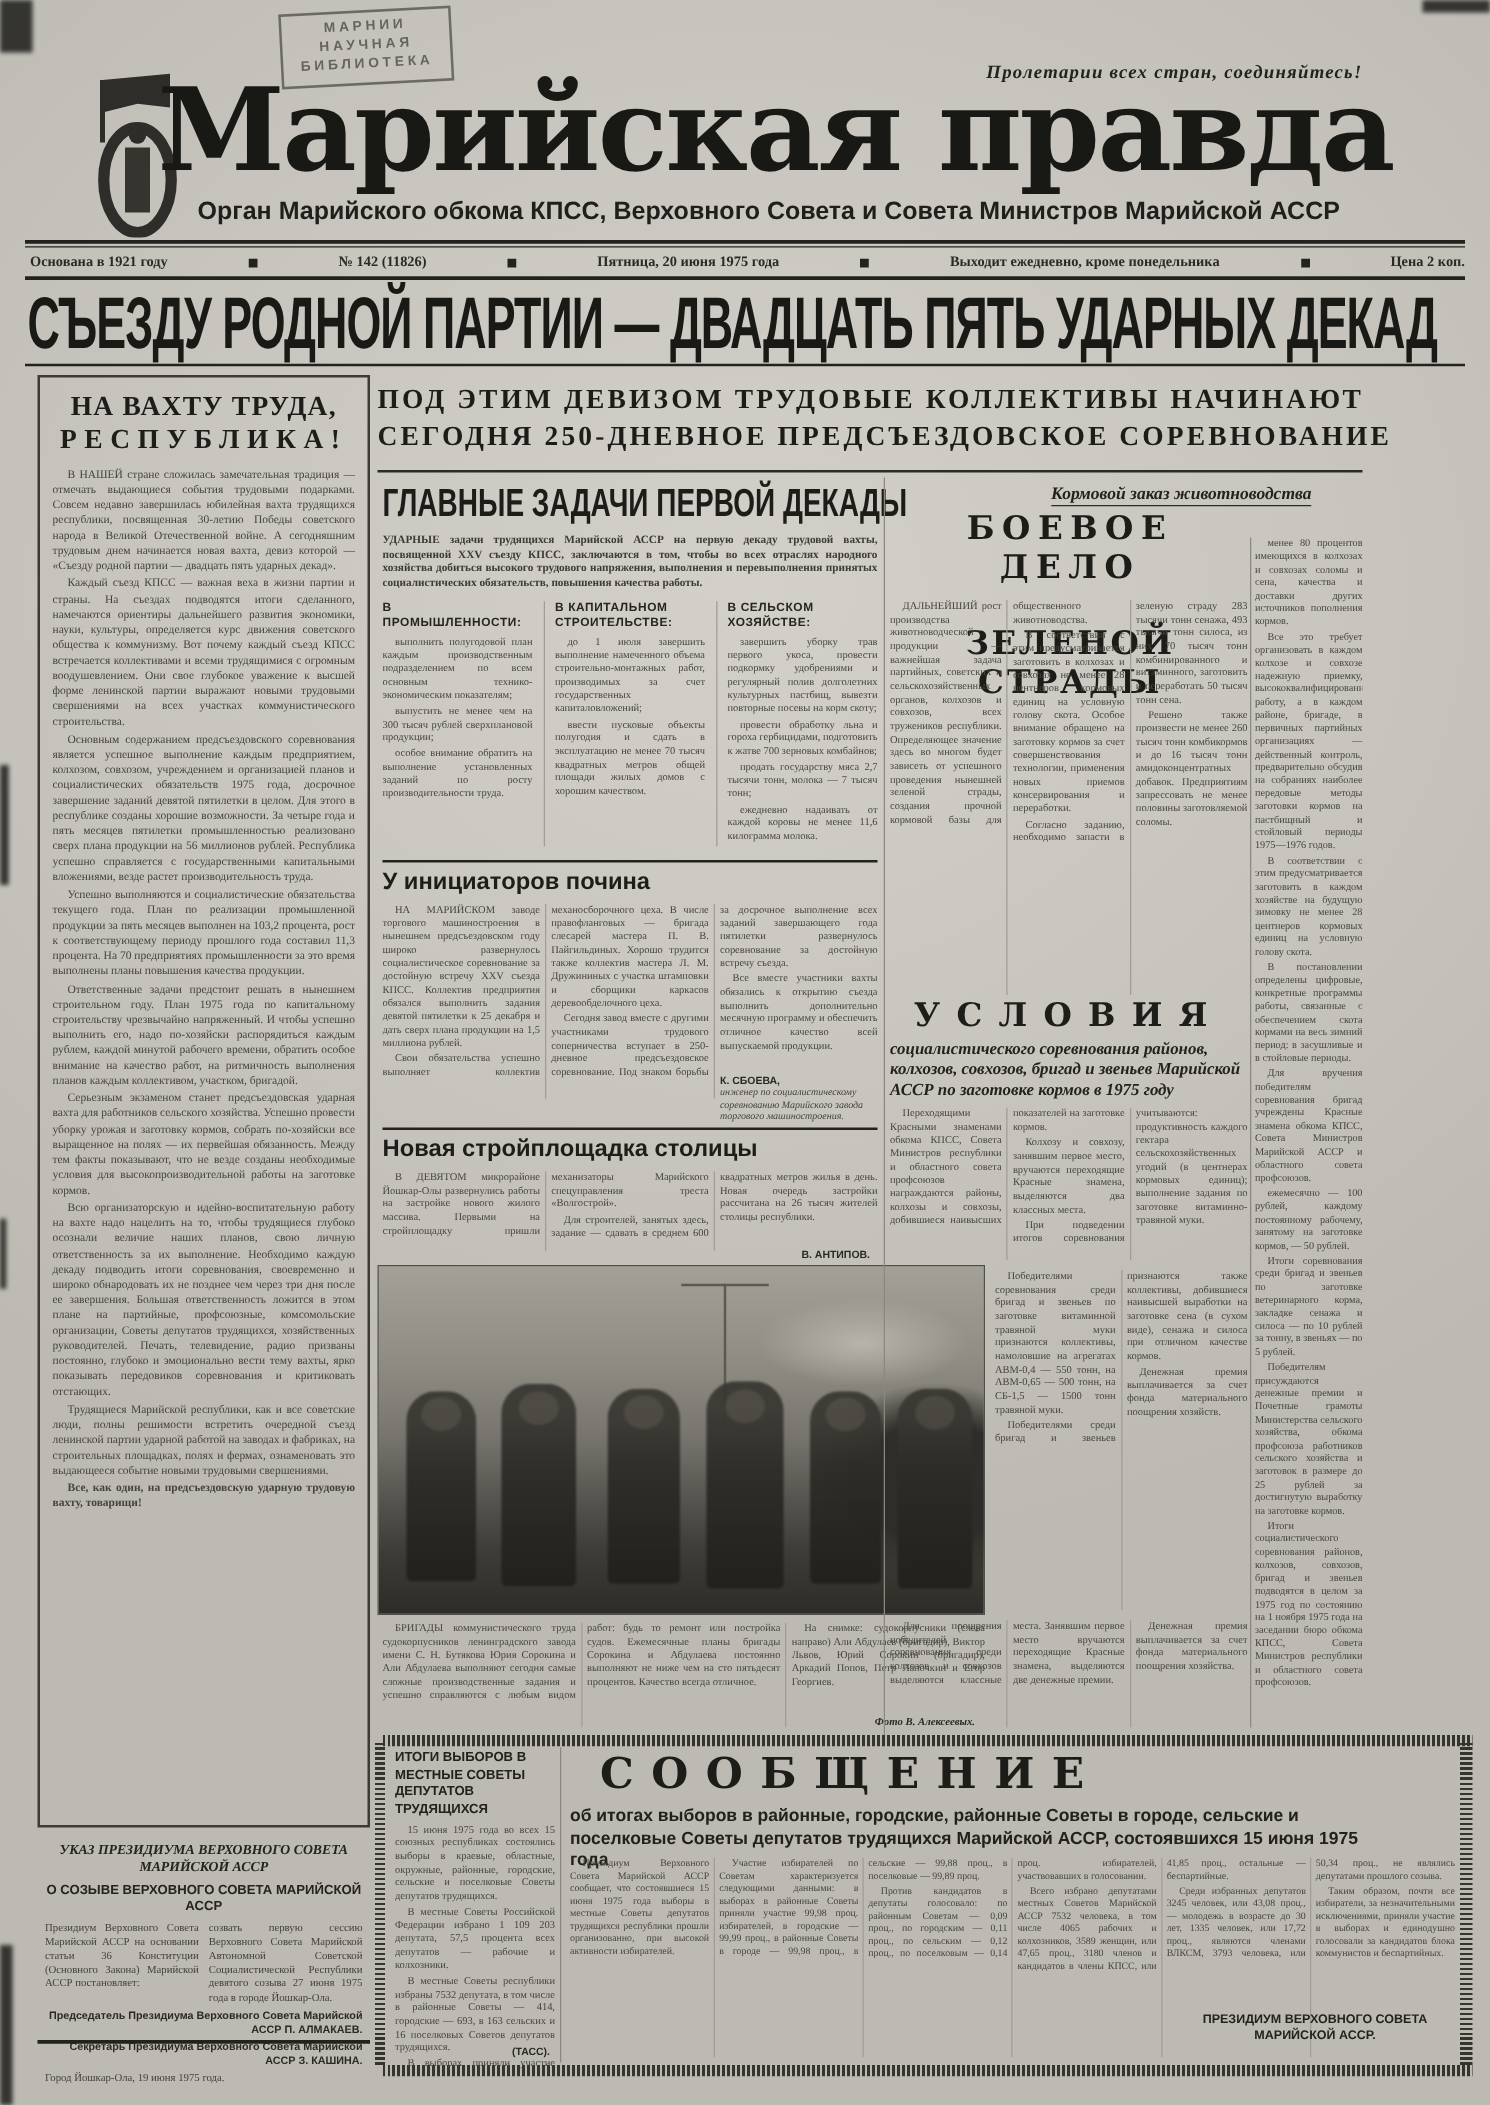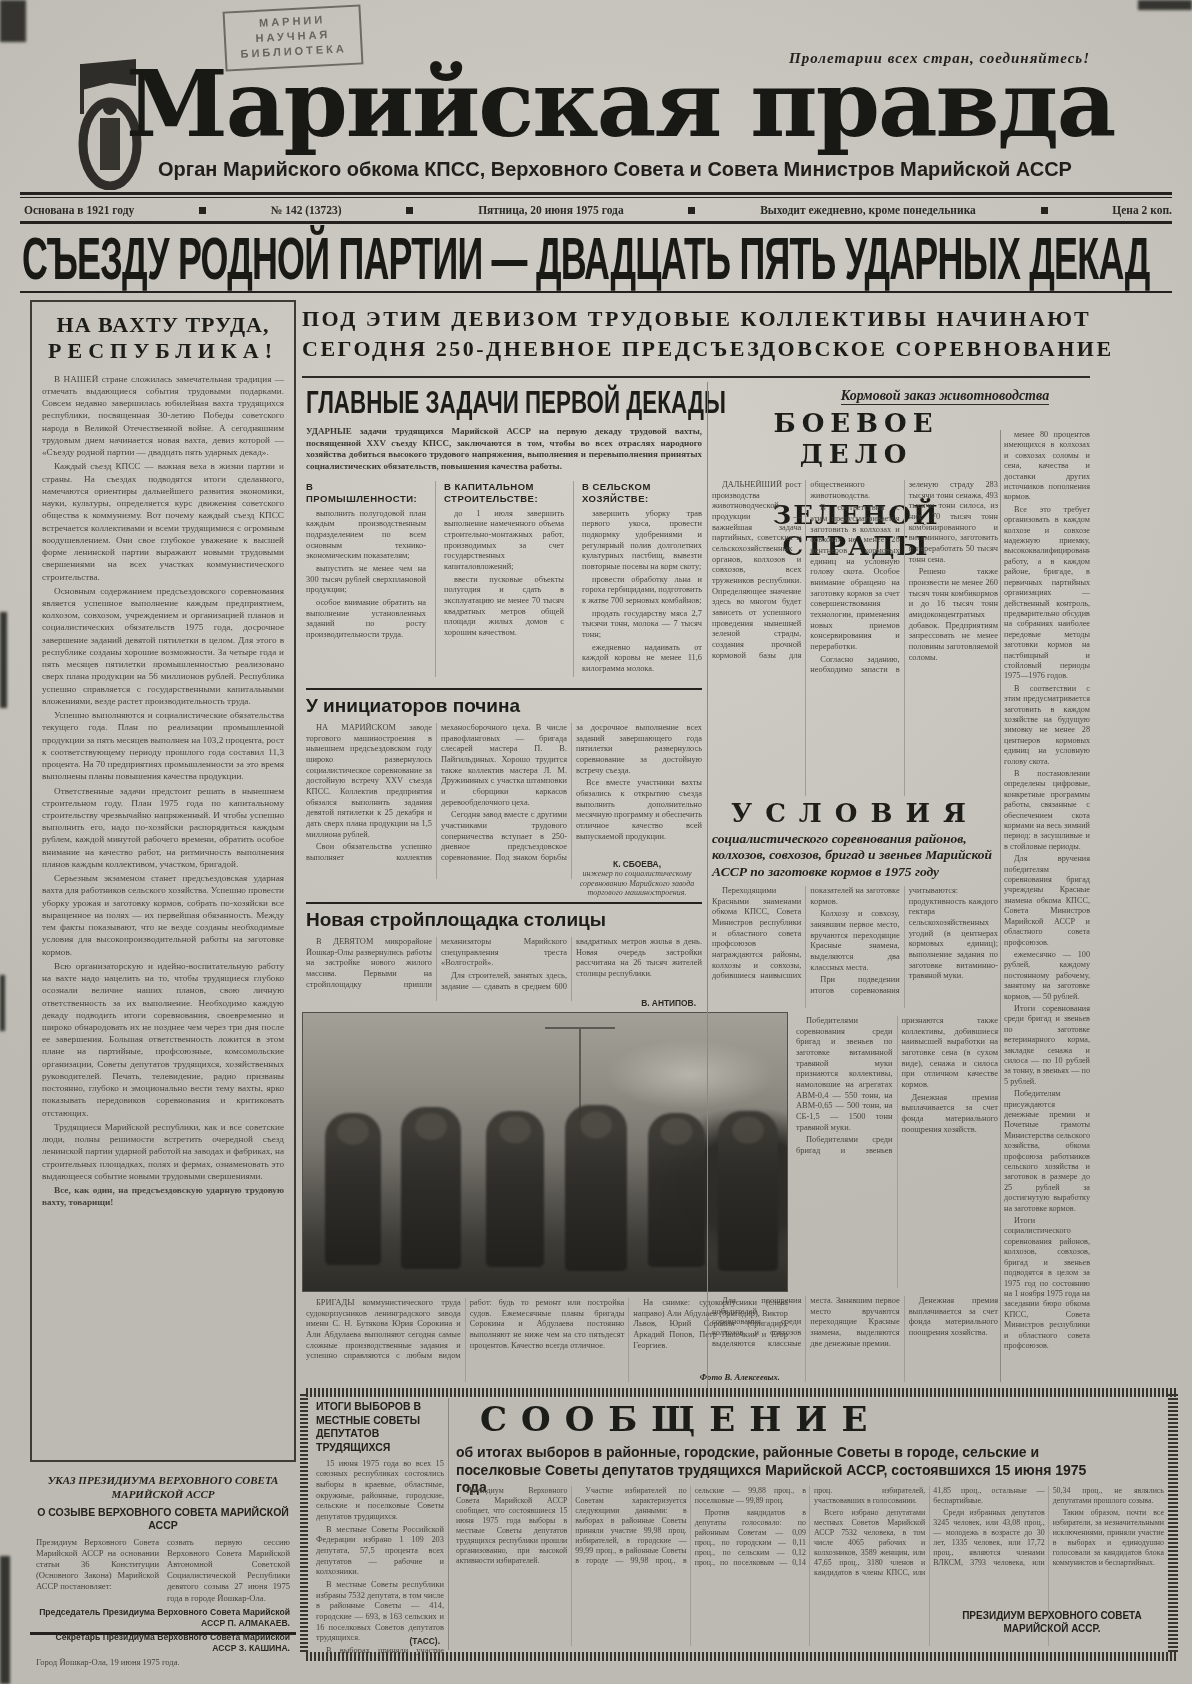--- a/index.html
+++ b/index.html
@@ -65,21 +65,21 @@
     font:700 28px/30px "Liberation Sans",sans-serif;color:#1c1c19;}
   .mtasks .lead{margin-top:10px;font-weight:700;font-size:9px;line-height:1.3;text-align:justify;color:#3c3b34;}
   .mtasks .seccols{display:flex;gap:9px;margin-top:8px;}
   .mtasks .sec{flex:1;border-left:1px solid #a09d94;padding-left:8px;}
   .mtasks .sec:first-child{border-left:none;padding-left:0;}
   .sechead{font:700 9.5px/1.25 "Liberation Sans",sans-serif;letter-spacing:.5px;color:#26251f;margin-bottom:4px;}
 
   .secrule{left:306px;width:396px;height:2px;}
   .artblock{left:306px;width:396px;}
   .arttitle{font:800 19px/1.1 "Liberation Sans",sans-serif;color:#1d1d19;margin:4px 0 6px;}
-  .sigblock{position:absolute;font:700 8.4px/1.25 "Liberation Sans",sans-serif;color:#2a2924;text-align:center;}
+  .sigblock{position:absolute;font:700 8.4px/1.25 "Liberation Sans",sans-serif;color:#2a2924;text-align:left;}
   .sigrole{font:italic 400 8px/1.2 "Liberation Serif",serif;color:#45443d;}
 
   
   .photo{left:302px;top:1012px;width:486px;height:280px;border:1px solid #514f49;box-sizing:border-box;
     background:
       radial-gradient(120px 50px at 80% 22%, #b6b4ab 0, rgba(0,0,0,0) 70%),
       radial-gradient(150px 120px at 92% 62%, #2e2d29 0 40%, rgba(0,0,0,0) 66%),
       linear-gradient(180deg,#a3a097 0,#908d84 26%,#797another 0;
       );
   }
@@ -153,21 +153,21 @@
   </div>
   <div class="abs subtitle">Орган Марийского обкома КПСС, Верховного Совета и Совета Министров Марийской АССР</div>
   <div class="abs nameplate">Марийская правда</div>
 
   <div class="abs rule" style="left:20px;top:192px;width:1152px;height:3px"></div>
   <div class="abs rule" style="left:20px;top:197px;width:1152px;height:1px"></div>
 
   <div class="abs dateline">
     <span>Основана в 1921 году</span>
     <span class="sq"></span>
-    <span>№ 142 (13723)</span>
+    <span>№ 142 (11826)</span>
     <span class="sq"></span>
     <span>Пятница, 20 июня 1975 года</span>
     <span class="sq"></span>
     <span>Выходит ежедневно, кроме понедельника</span>
     <span class="sq"></span>
     <span>Цена 2 коп.</span>
   </div>
   <div class="abs rule" style="left:20px;top:221px;width:1152px;height:3px"></div>
 
   <div class="abs banner-wrap">

